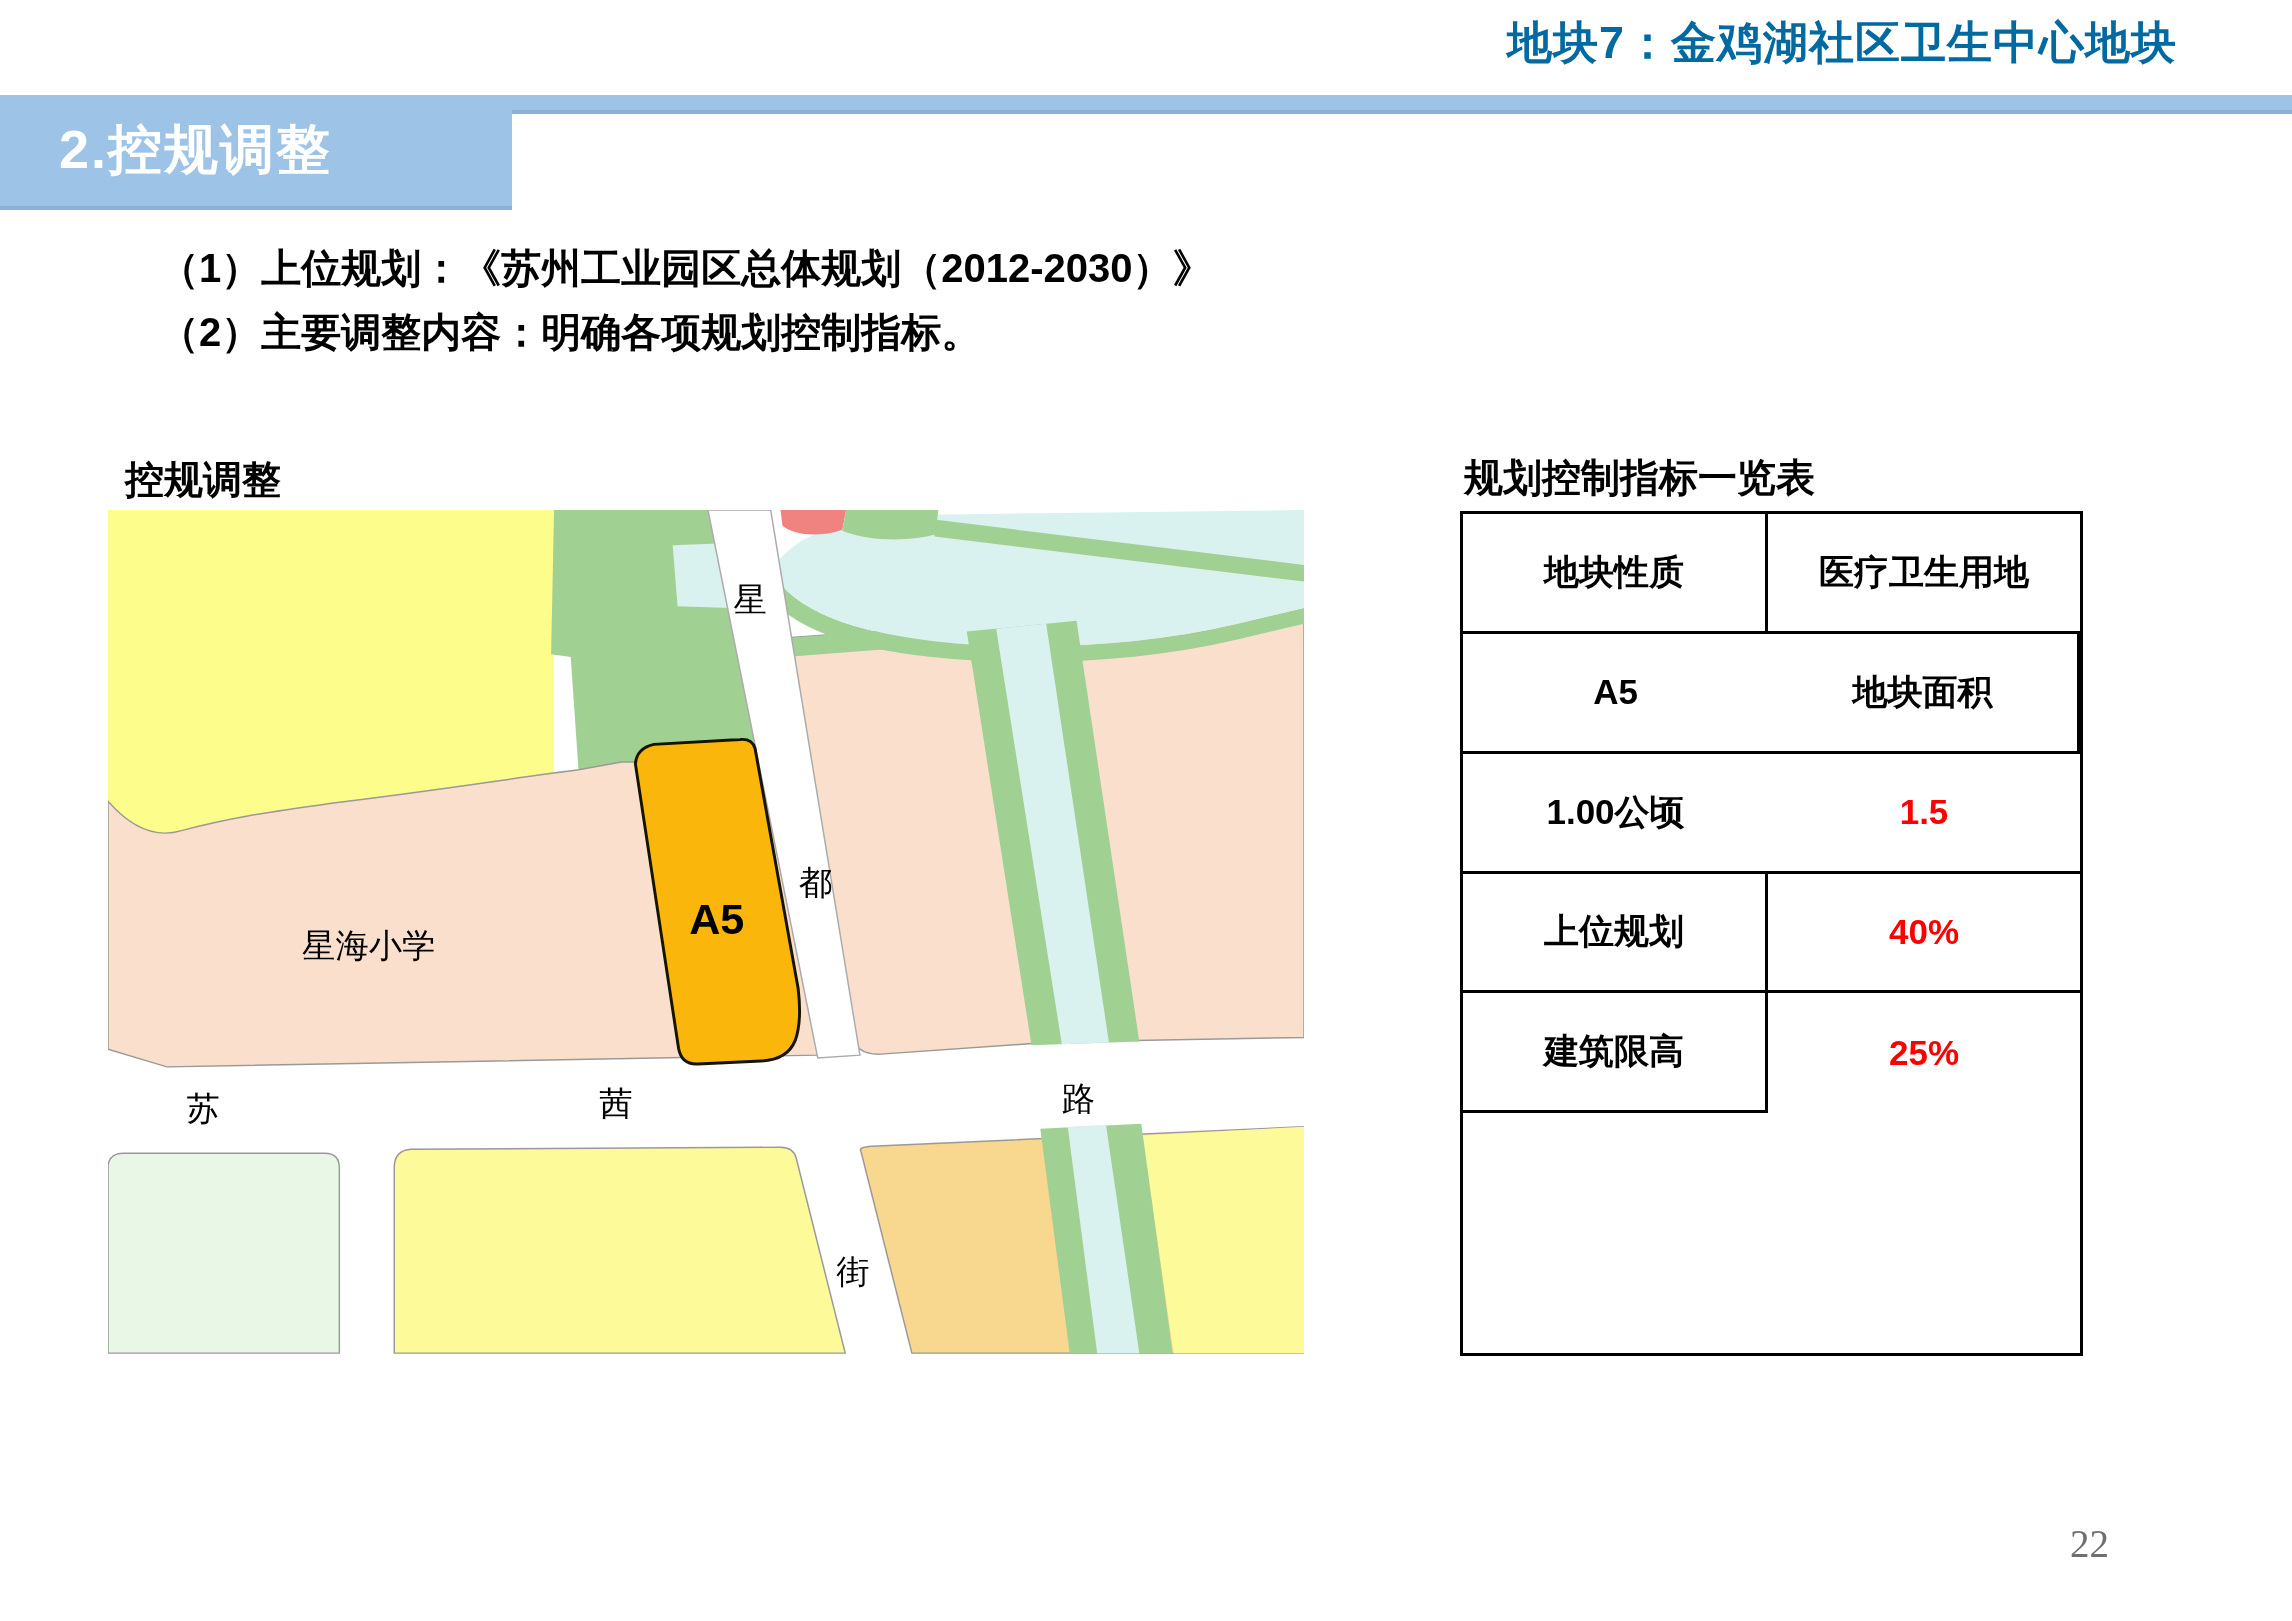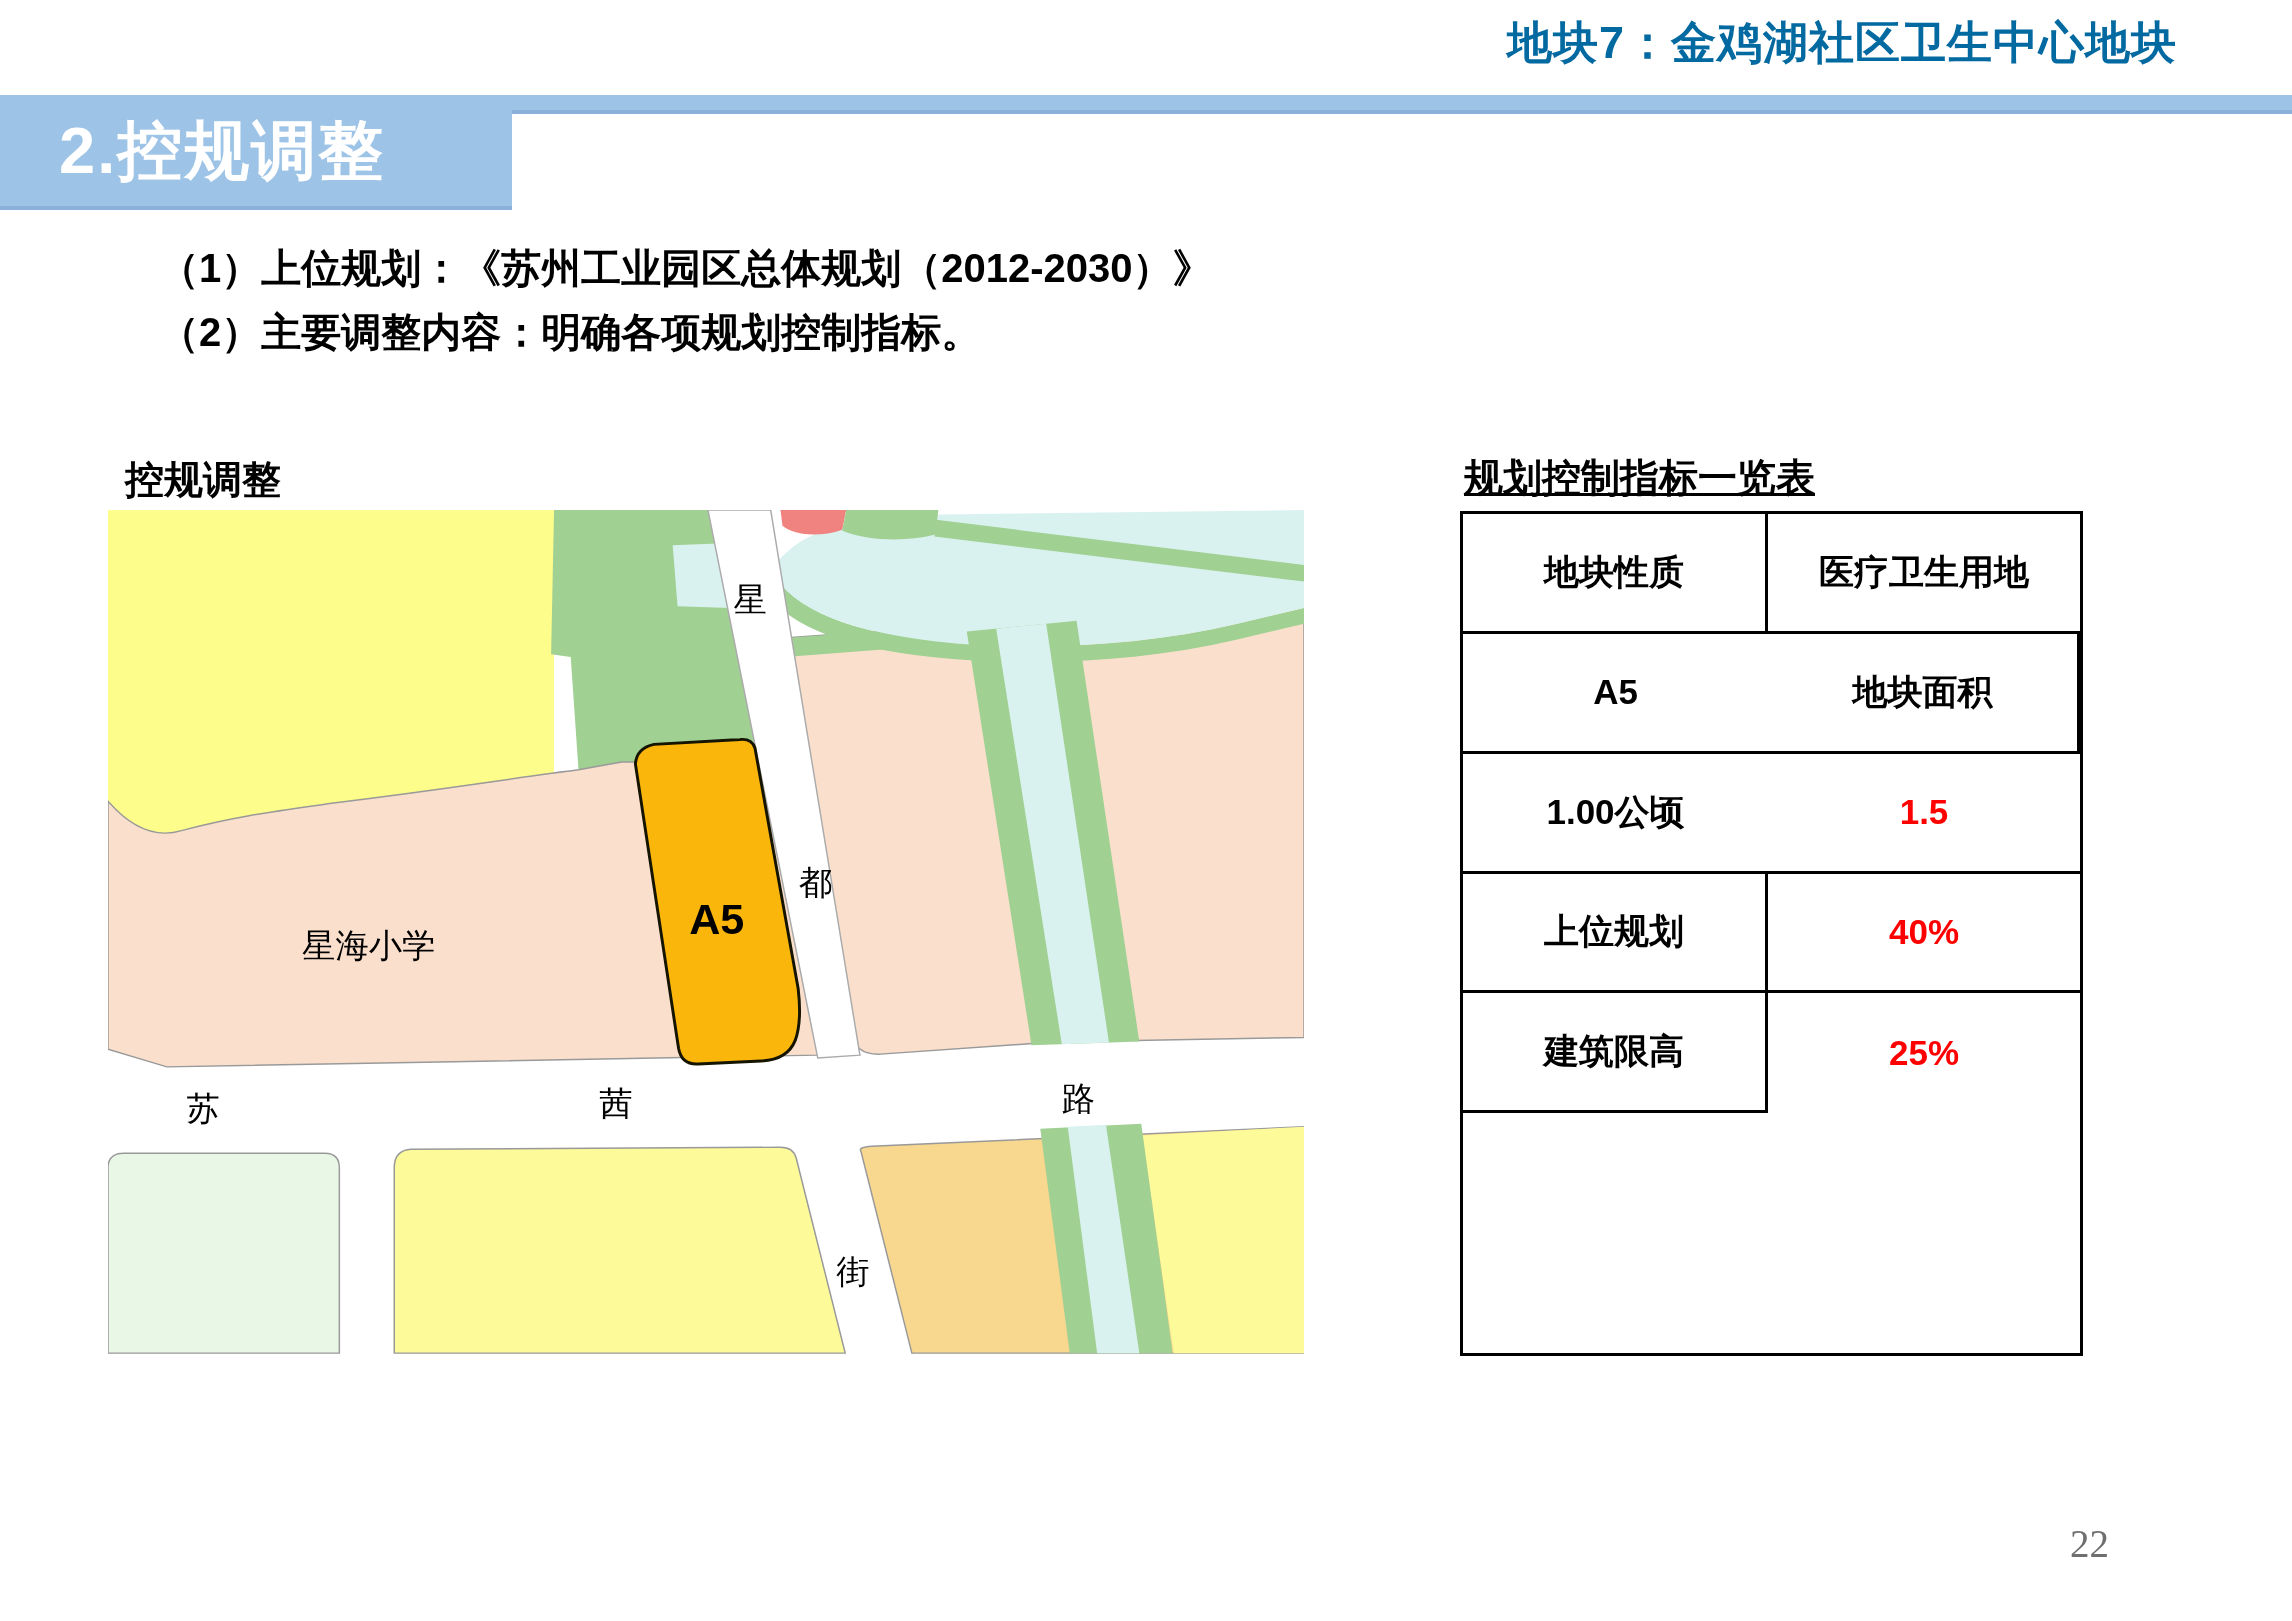--- a/index.html
+++ b/index.html
@@ -3,21 +3,21 @@
 <meta charset="utf-8">
 <style>
   html,body{margin:0;padding:0;background:#fff;}
   .slide{position:relative;width:2293px;height:1621px;background:#fff;overflow:hidden;
          font-family:"Liberation Sans","DejaVu Sans",sans-serif;}
   .abs{position:absolute;}
   .page-title{left:1507px;top:13px;font-size:45px;font-weight:bold;color:#0369a1;letter-spacing:1px;}
   .section-strip{left:0;top:95px;width:2293px;height:14.7px;border-bottom:4.9px solid #8CB0D9;}
   .section-bar{left:0;top:95px;width:512px;height:111px;border-bottom:4.9px solid #8CB0D9;
                display:flex;align-items:center;}
-  .section-bar span{font-size:65px;font-weight:bold;color:#ffffff;padding-left:59px;letter-spacing:2px;}
+  .section-bar span{font-size:54px;font-weight:bold;color:#ffffff;padding-left:59px;letter-spacing:2px;}
   .intro{left:159px;font-size:40px;font-weight:bold;color:#000;white-space:nowrap;}
   .caption{font-size:39px;font-weight:bold;color:#000;white-space:nowrap;}
   .map-svg{left:108px;top:510px;width:1196px;height:853px;}
   .map-svg text{font-family:"Liberation Sans","DejaVu Sans",sans-serif;font-size:34px;fill:#000;}
   .map-svg text.plot-code{font-size:44px;font-weight:bold;}
   .ctable{left:1460px;top:511px;width:623px;height:845px;box-sizing:border-box;
           border:3.9px solid #000;display:grid;grid-template-columns:305px 1fr;
           grid-template-rows:repeat(7,1fr);}
   .ctable .cell{box-sizing:border-box;display:flex;align-items:center;justify-content:center;
                 font-size:35px;font-weight:bold;color:#000;border-bottom:3.9px solid #000;white-space:nowrap;}
@@ -35,21 +35,21 @@
 
   <div class="abs section-strip" style="background: rgb(157, 195, 230);"></div>
   <div class="abs section-bar" style="background: rgb(157, 195, 230);">
     <span>2.控规调整</span>
   </div>
 
   <div class="abs intro" style="top:241px;">（1）上位规划：《苏州工业园区总体规划（2012-2030）》</div>
   <div class="abs intro" style="top:305px;">（2）主要调整内容：明确各项规划控制指标。</div>
 
   <div class="abs caption" style="left:125px;top:453px;">控规调整</div>
-  <div class="abs caption" style="left:1464px;top:451px;text-decoration:underline;">规划控制指标一览表</div>
+  <div class="abs caption" style="left:1464px;top:451px;">规划控制指标一览表</div>
 
   <svg class="abs map-svg" viewBox="0 0 1220 870">
 
     <rect x="0" y="0" width="455" height="345" style="fill: rgb(253, 253, 139);"></rect>
 
     <path d="M455,0 L612,0 L664,256 L524,257 L480,266 L472,150 L452,147 Z" style="fill: rgb(161, 208, 147);"></path>
 
     <path d="M576,36 L622,34 L635,100 L581,98 Z" style="fill: rgb(217, 242, 240);"></path>
 
     <path d="M0,297 C20,320 45,336 75,327 C130,312 180,306 228,299 C330,287 430,271 480,265 L524,257 L664,257 L724,556 L60,568 L0,550 Z" stroke="#999999" stroke-width="1.5" style="fill: rgb(250, 224, 204);"></path>

